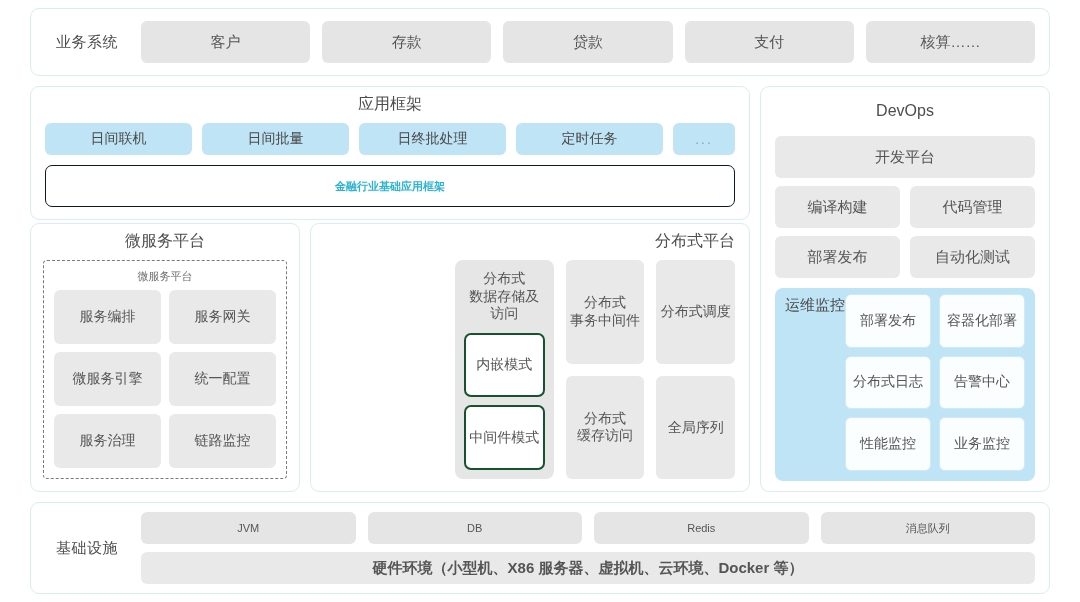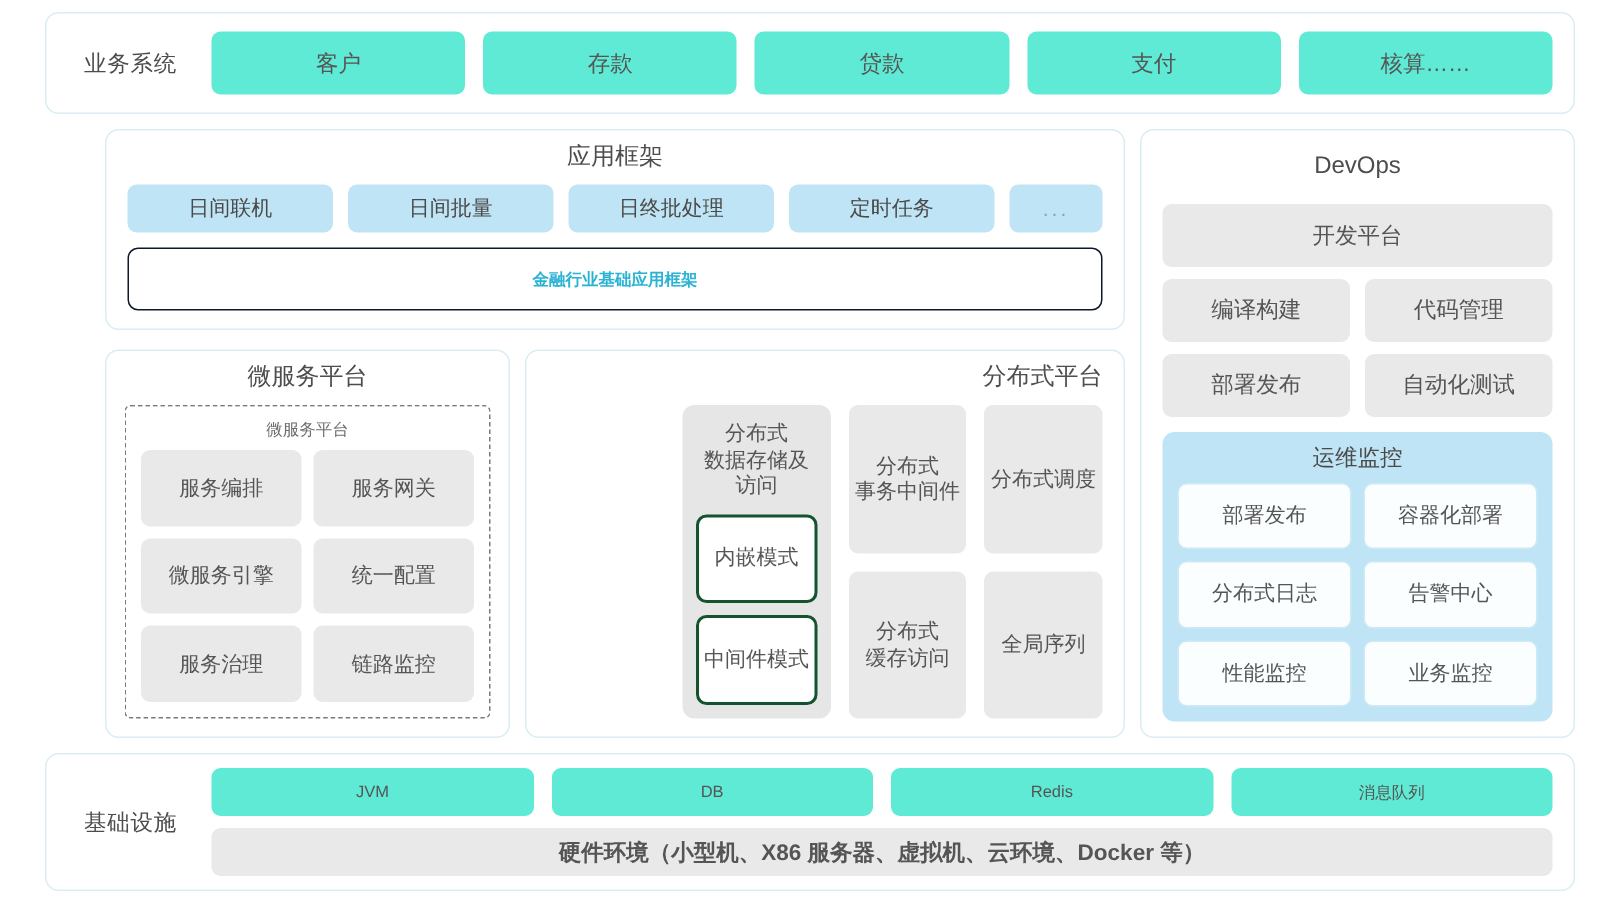--- a/index.html
+++ b/index.html
@@ -38,39 +38,38 @@
     flex:0 0 auto;
     width:84px;
     text-align:center;
     font-size:15px;
     color:#4d4d4d;
     letter-spacing:.5px;
   }
   .chip-gray{
     flex:1 1 0;
     height:42px;
-    background:#5eead4;
+    background:#e5e5e5;
     border-radius:6px;
     display:flex;align-items:center;justify-content:center;
     font-size:15px;color:#555;
   }
 
   
   .mid{
     flex:1 1 auto;
     display:flex;
     gap:10px;
     min-height:0;
   }
   .mid-left{
     flex:1 1 auto;
     display:flex;flex-direction:column;
-    gap:13px;
+    gap:3px;
     min-width:0;
-    margin-left:40px;
   }
   .mid-right{
     flex:0 0 290px;
     display:flex;flex-direction:column;
     padding:8px 14px 10px;
     gap:8px;
   }
 
   .sect-title{
     text-align:center;
@@ -198,21 +197,21 @@
   .dev-pair{
     display:flex;gap:10px;flex:0 0 auto;
   }
   .dev-pair .tile{height:42px;flex:1 1 0;font-size:15px;}
   .ops{
     flex:1 1 auto;
     background:#bfe4f5;
     border-radius:8px;
     margin-top:2px;
     padding:6px 10px 10px;
-    display:flex;flex-direction:column;
+    display:flex;flex-direction:row;
     min-height:0;
   }
   .ops-title{
     text-align:center;font-size:15px;color:#4a4a4a;
     padding:2px 0 7px;flex:0 0 auto;
   }
   .ops-grid{
     flex:1 1 auto;
     display:grid;grid-template-columns:1fr 1fr;
     gap:8px;min-height:0;

